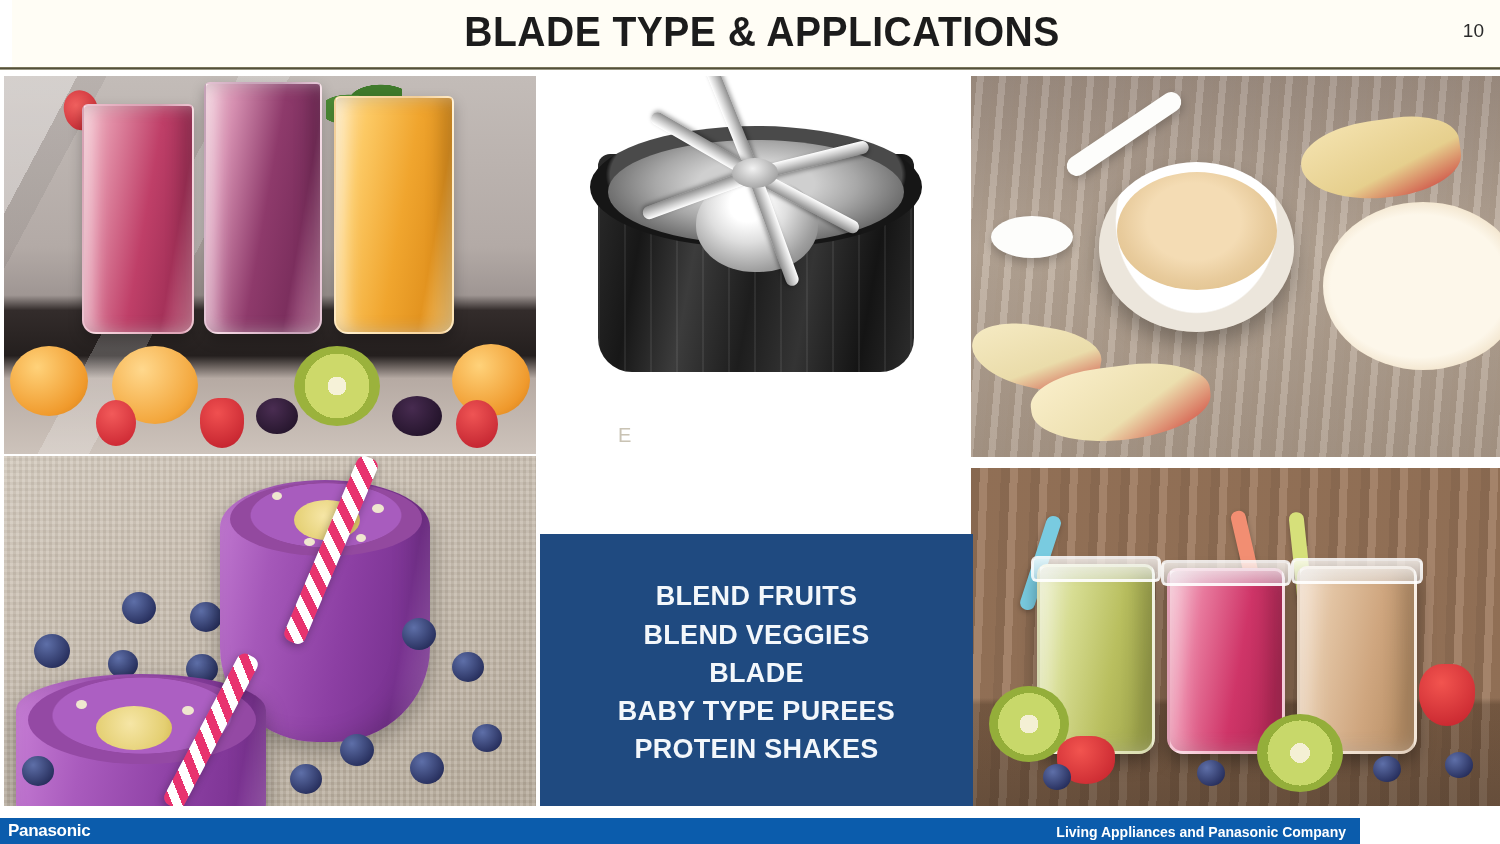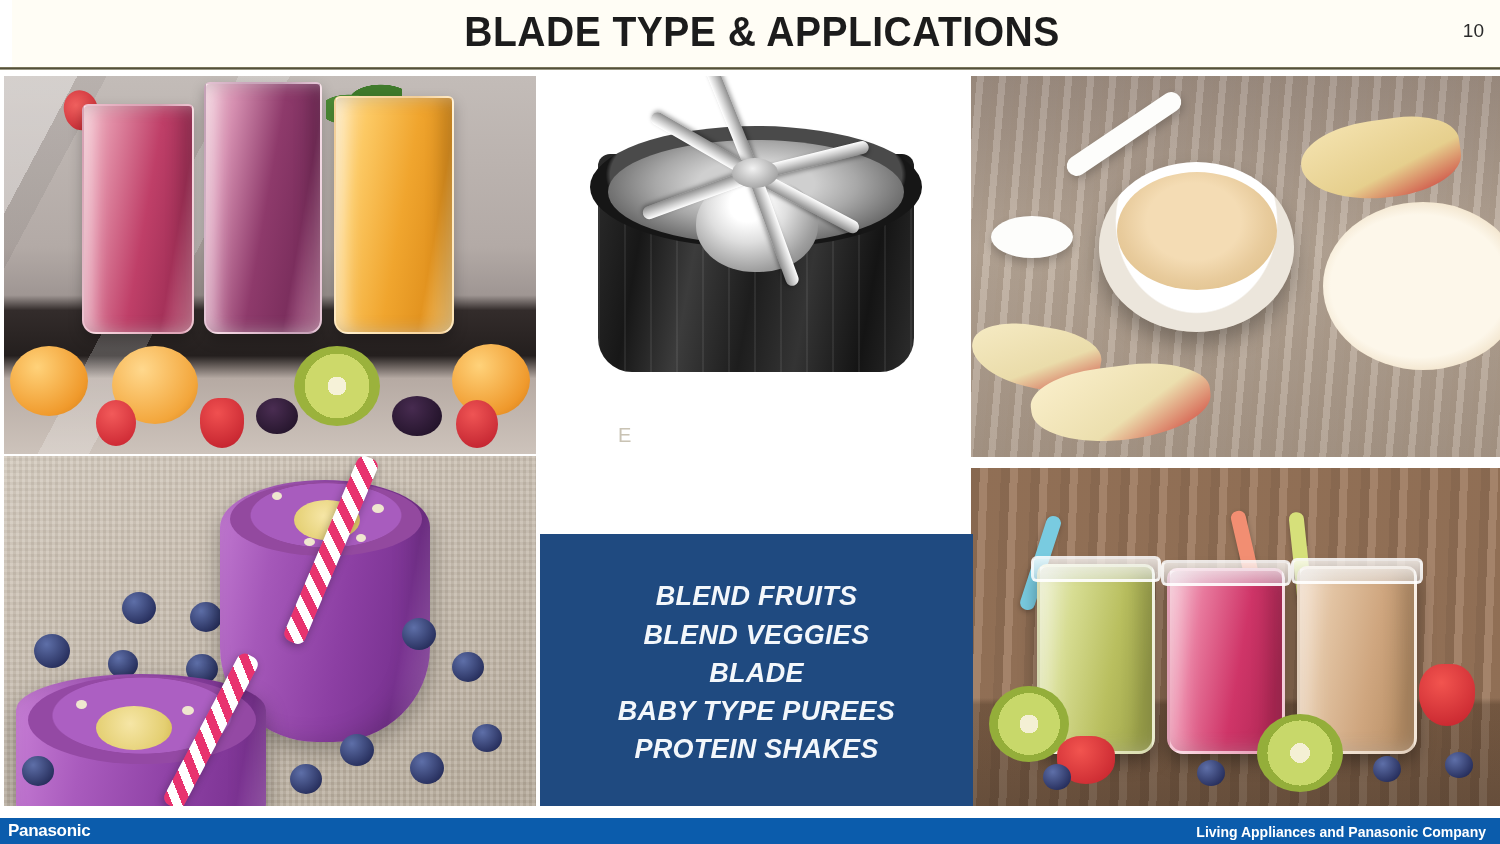--- a/index.html
+++ b/index.html
@@ -183,30 +183,30 @@
     background:#ffff00; display:flex; flex-direction:column;
     align-items:center; justify-content:center; line-height:1.1;
   }
   .cap-line1{ font-size:26px; font-weight:bold; color:#111; letter-spacing:.2px; }
   .cap-line2{ font-size:24px; font-weight:bold; color:#111; margin-top:3px; }
 
   
   .apps-panel{
     position:absolute; left:540px; top:458px; width:433px; height:272px;
     background:#1f4a80; display:flex; flex-direction:column;
-    align-items:center; justify-content:center; padding-top:6px;font-style:italic;
+    align-items:center; justify-content:center; padding-top:6px;
   }
   .app-item{
     color:#f3f7fb; font-size:27px; font-weight:bold; line-height:1.42;
     letter-spacing:.3px; text-align:center;
   }
 
   
   .footer{
-    position:absolute; left:0; top:818px; width:1500px; height:26px;
+    position:absolute; left:0; top:818px; width:1360px; height:26px;
     background:#0b5cac;
     text-align:right;
   }
   .footer-logo{
     position:absolute; left:8px; top:3px;
     color:#ffffff; font-size:17px; font-weight:bold; letter-spacing:-.3px;
     font-family:"Liberation Sans", sans-serif;
   }
   .footer-tagline{
     position:absolute; right:14px; top:6px;

